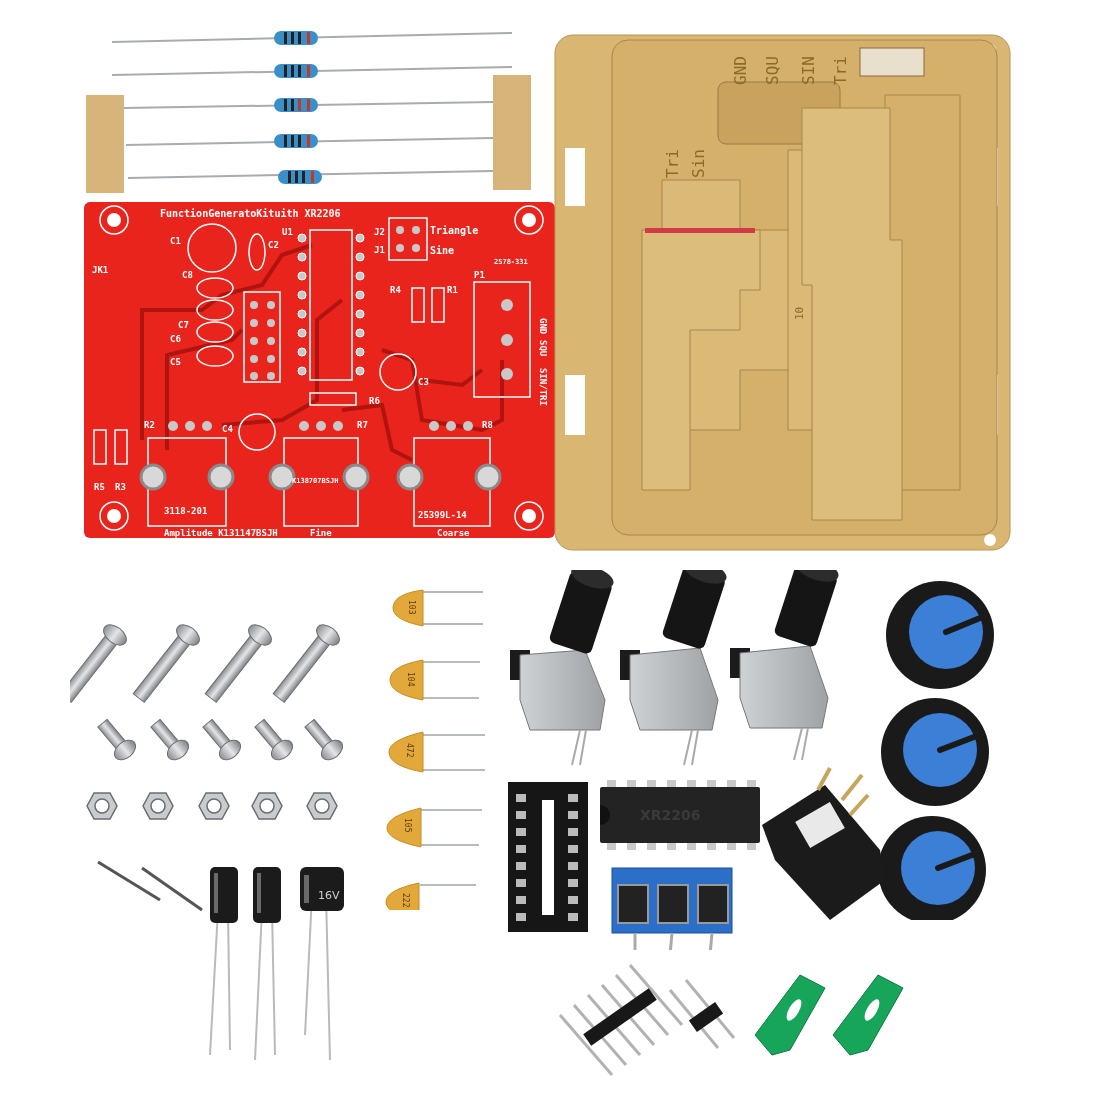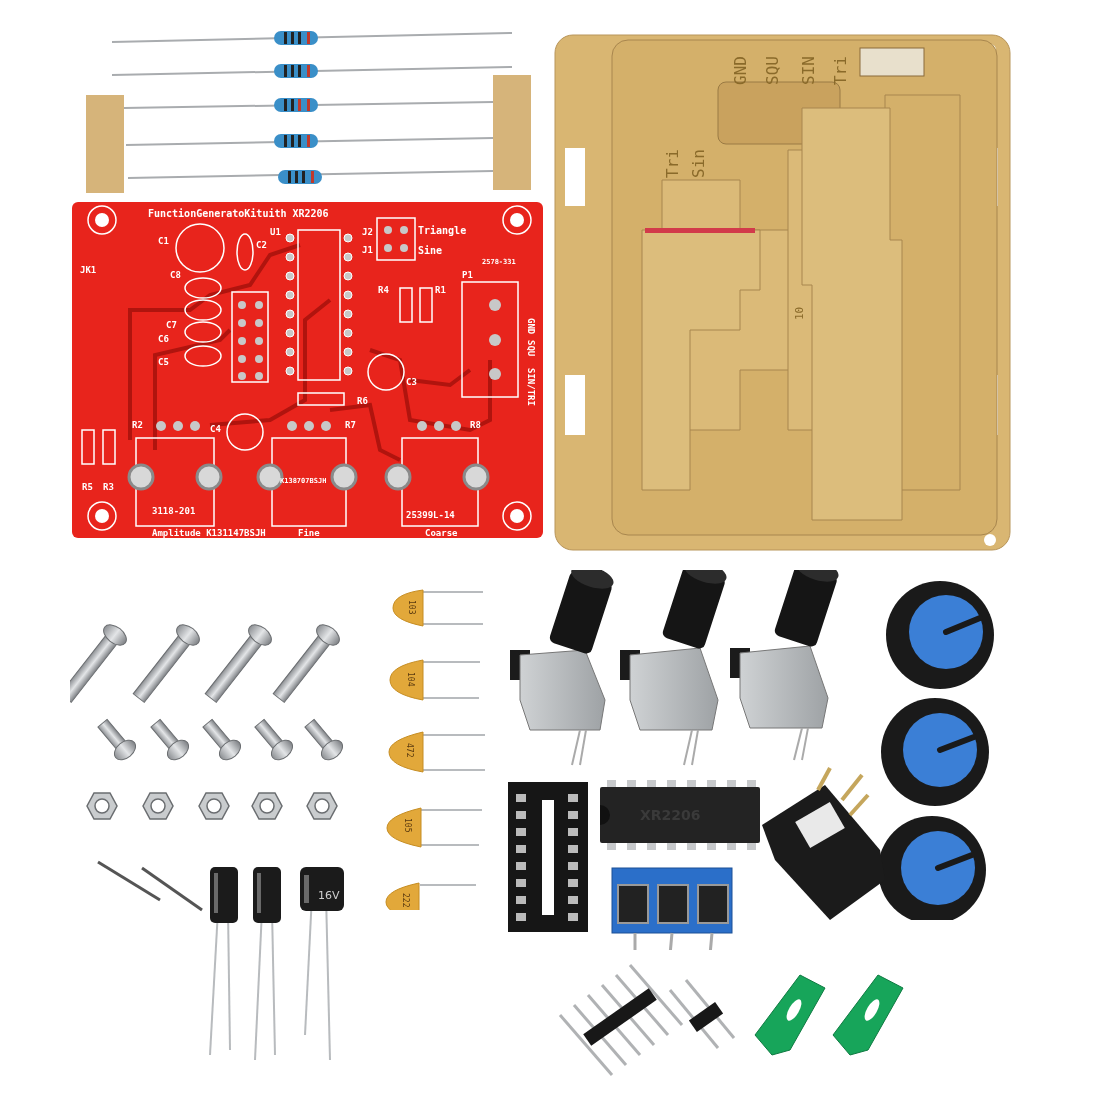--- a/index.html
+++ b/index.html
@@ -60,21 +60,21 @@
           <rect x="0" y="0" width="44" height="14" rx="7" fill="#3a8fc8"></rect>
           <rect x="10" y="1" width="3" height="12" fill="#222"></rect>
           <rect x="17" y="1" width="3" height="12" fill="#222"></rect>
           <rect x="24" y="1" width="3" height="12" fill="#222"></rect>
           <rect x="33" y="1" width="3" height="12" fill="#c0392b"></rect>
         </g>
     </g>
   </svg>
 </div>
 
-<div class="abs" style="left:70px;top:200px;width:475px;height:340px;">
+<div class="abs" style="left:82px;top:200px;width:475px;height:340px;">
   <svg width="475" height="340">
     <rect x="2" y="2" width="471" height="336" rx="6" fill="#e8241c"></rect>
 
     <g fill="none" stroke="#fff" stroke-width="1.5">
       <circle cx="32" cy="20" r="14"></circle>
         <circle cx="447" cy="20" r="14"></circle>
       <circle cx="32" cy="316" r="14"></circle>
         <circle cx="447" cy="316" r="14"></circle>
     </g>
     <g fill="#ffffff">

